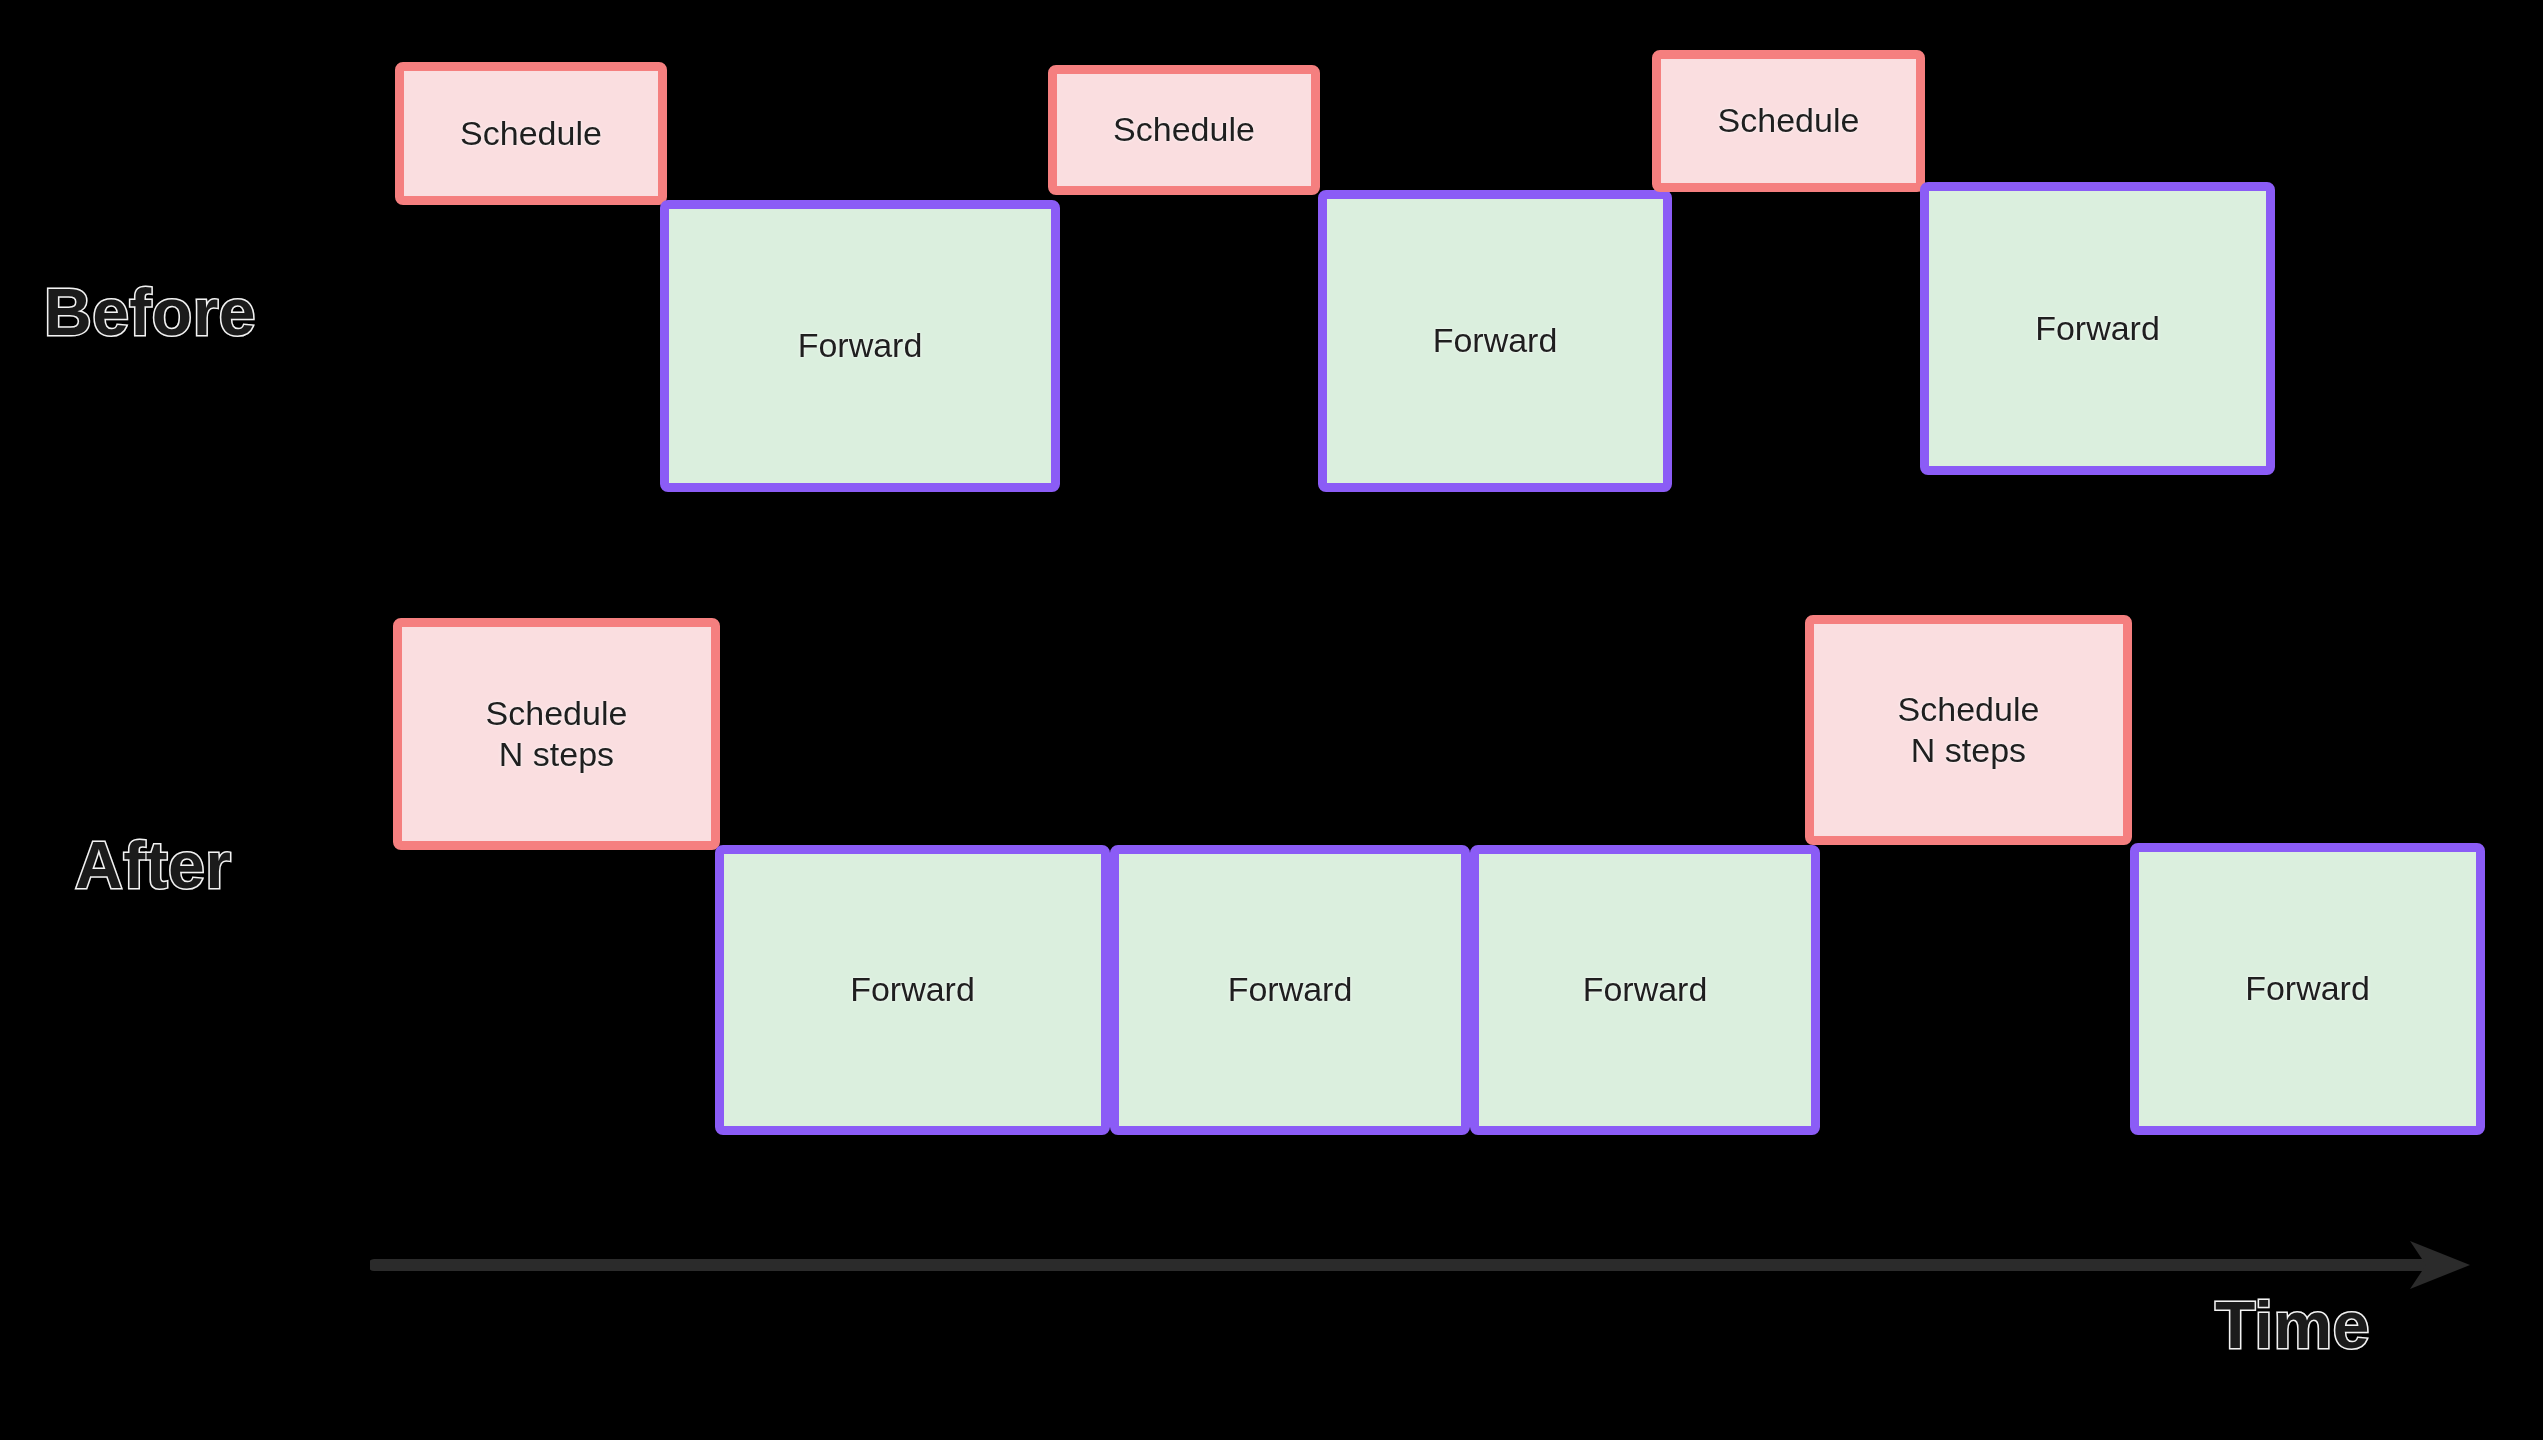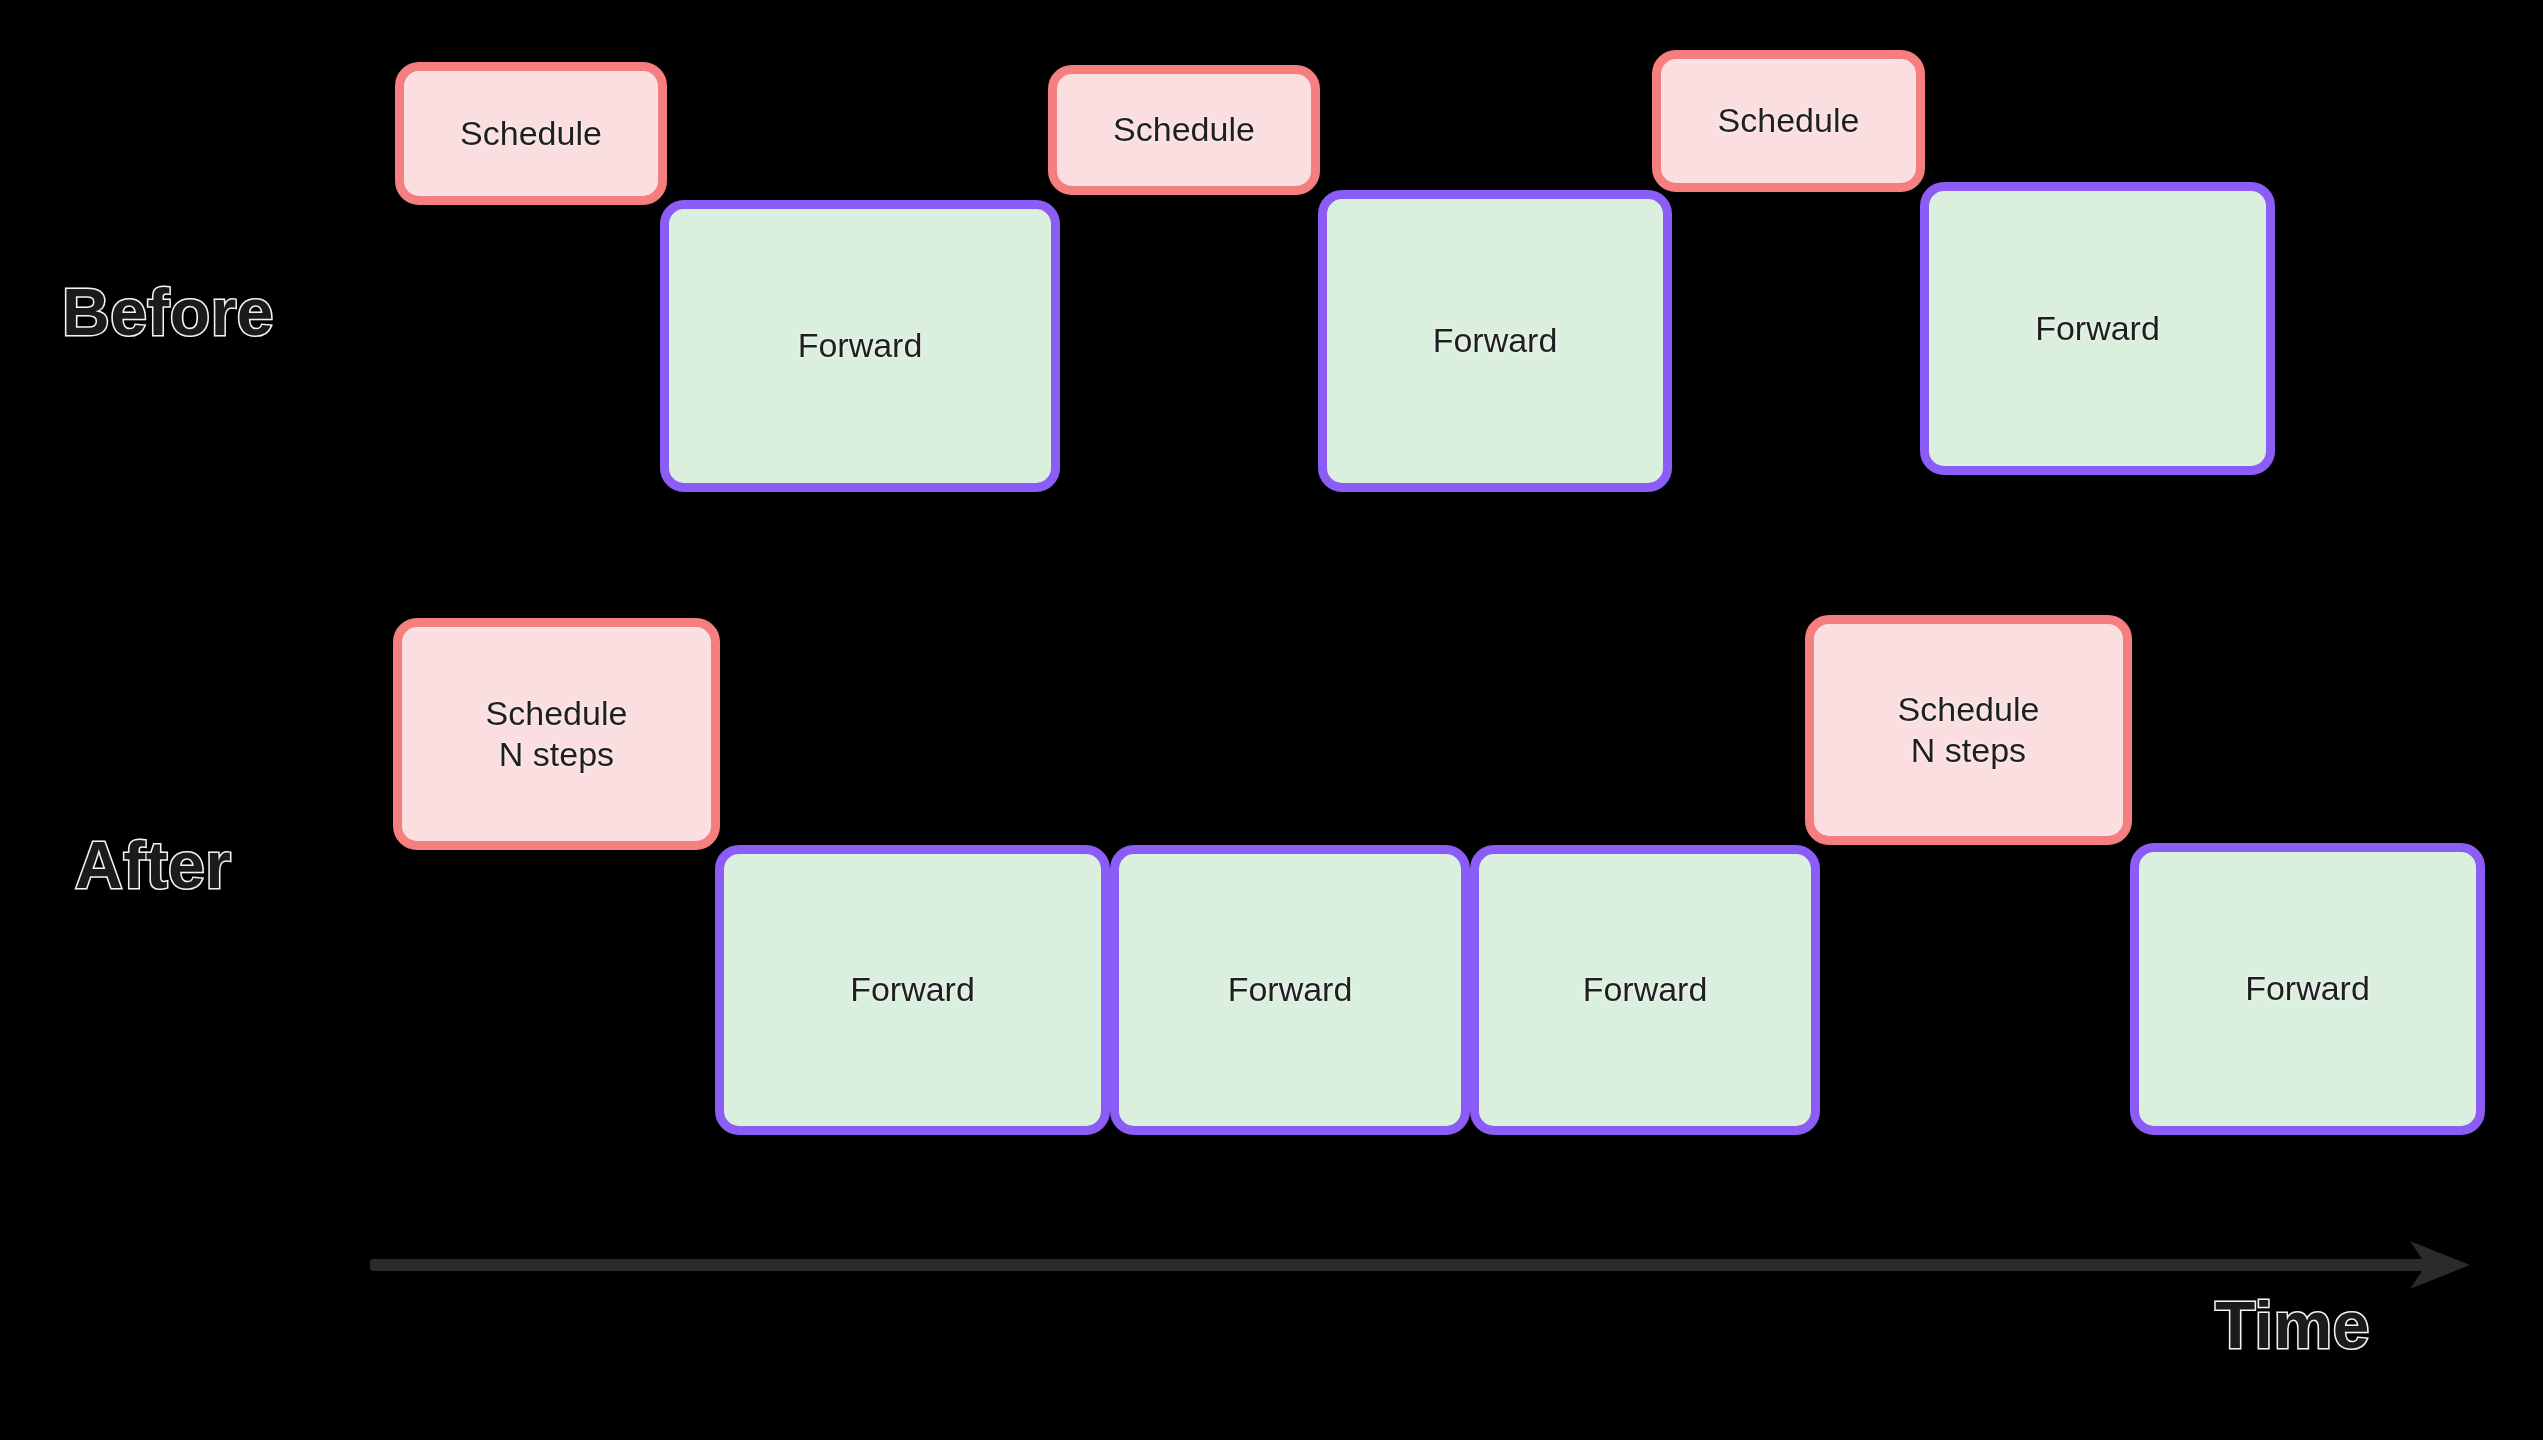--- a/index.html
+++ b/index.html
@@ -32,29 +32,29 @@
     font-size: 66px;
     line-height: 1;
     color: #1b1b1b;
     letter-spacing: 0.5px;
     white-space: nowrap;
     -webkit-text-stroke: 3px #f2f2f2;
     paint-order: stroke fill;
     text-shadow:
       0 0 2px rgba(255,255,255,0.55);
   }
-  #label-before { left: 62px;  top: 279px; }
+  #label-before { left: 44px;  top: 279px; }
   #label-after  { left: 75px;  top: 832px; }
   #label-time   { left: 2215px; top: 1292px; }
 
   
   .block {
     position: absolute;
     box-sizing: border-box;
-    border-radius: 24px;
+    border-radius: 8px;
     display: flex;
     align-items: center;
     justify-content: center;
     text-align: center;
     font-family: "Liberation Sans", sans-serif;
     font-weight: 400;
     color: #1f1f1f;
     line-height: 1.22;
     user-select: none;
   }

